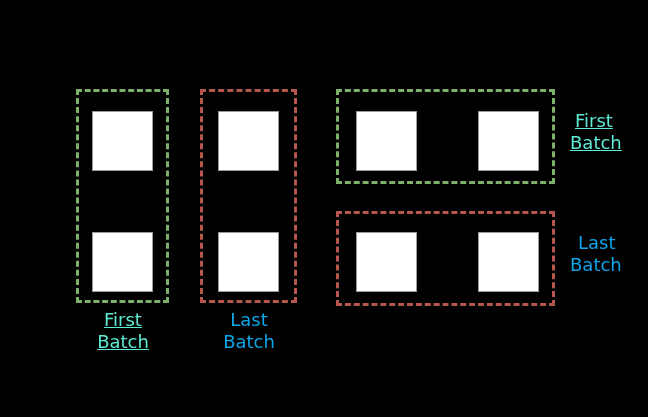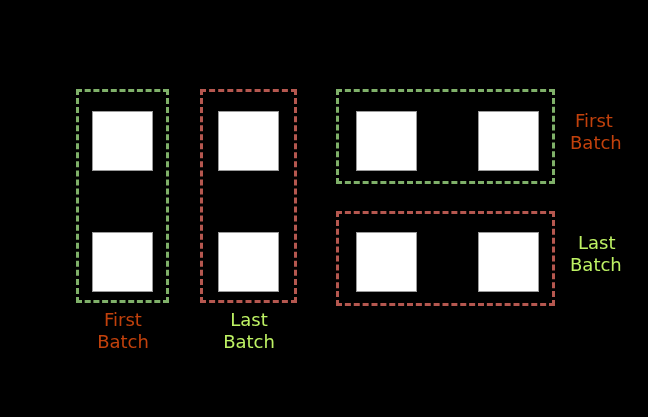--- a/index.html
+++ b/index.html
@@ -37,22 +37,22 @@
 
   .label {
     position: absolute;
     font-family: "DejaVu Sans", sans-serif;
     font-size: 18px;
     line-height: 22px;
     font-weight: 400;
     white-space: pre;
     letter-spacing: 0px;
   }
-  .label-green { color: #c2410c; }
-  .label-red   { color: #bef264; }
+  .label-green { color: #5eead4; text-decoration: underline; }
+  .label-red   { color: #0ea5e9; }
   .label-center { text-align: center; }
   .label-left   { text-align: left; }
 </style>
 </head>
 <body>
 
 <div id="canvas">
 
   <div class="group-box group-green" style="left:76px; top:89px; width:93px; height:214px;"></div>
 

